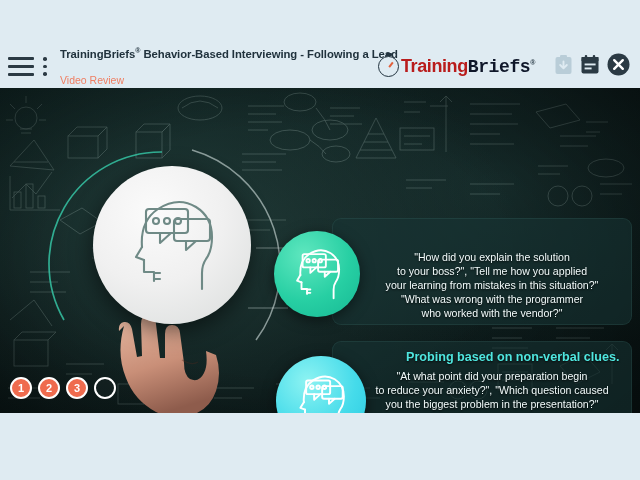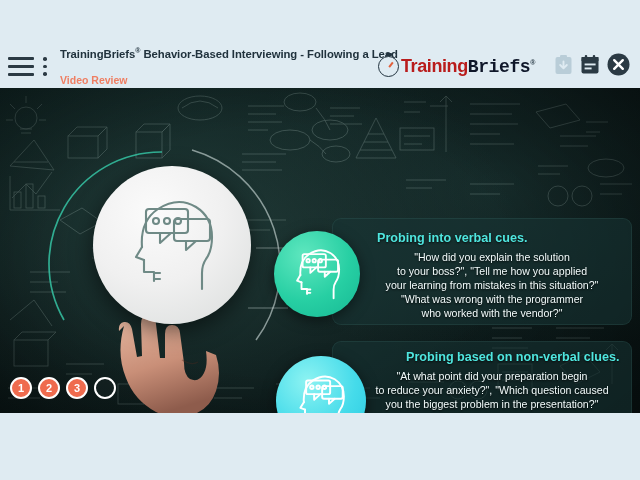--- a/index.html
+++ b/index.html
@@ -58,21 +58,21 @@
   #course-title {
     font-size: 11.3px;
     font-weight: bold;
     color: #20323d;
     white-space: nowrap;
     letter-spacing: -0.05px;
   }
   #course-title sup { font-size: 7px; vertical-align: super; }
   #video-review {
     font-size: 10.5px;
-    font-weight: bold;
+    font-weight: normal;
     color: #ef7e62;
     margin-top: 15px;
   }
 
   
   #logo {
     display: flex; align-items: center;
     flex: 0 0 auto;
     margin-right: 12px;
   }
@@ -448,21 +448,20 @@
           <path d="M44 44 l0 10 l11 -10"></path>
           <rect x="58" y="30" width="36" height="22" rx="3"></rect>
           <path d="M70 52 l0 9 l10 -9"></path>
           <circle cx="40" cy="32" r="3"></circle>
           <circle cx="51" cy="32" r="3"></circle>
           <circle cx="62" cy="32" r="3"></circle>
         </g>
       </svg>
     </div>
 
-    <div class="panel-head" id="head-1">Probing into verbal cues.</div>
     <div class="panel-body" id="body-1">"How did you explain the solution
 to your boss?", "Tell me how you applied
 your learning from mistakes in this situation?"
 "What was wrong with the programmer
 who worked with the vendor?"</div>
 
     <div class="panel-head" id="head-2">Probing based on non-verbal clues.</div>
     <div class="panel-body" id="body-2">"At what point did your preparation begin
 to reduce your anxiety?", "Which question caused
 you the biggest problem in the presentation?"

